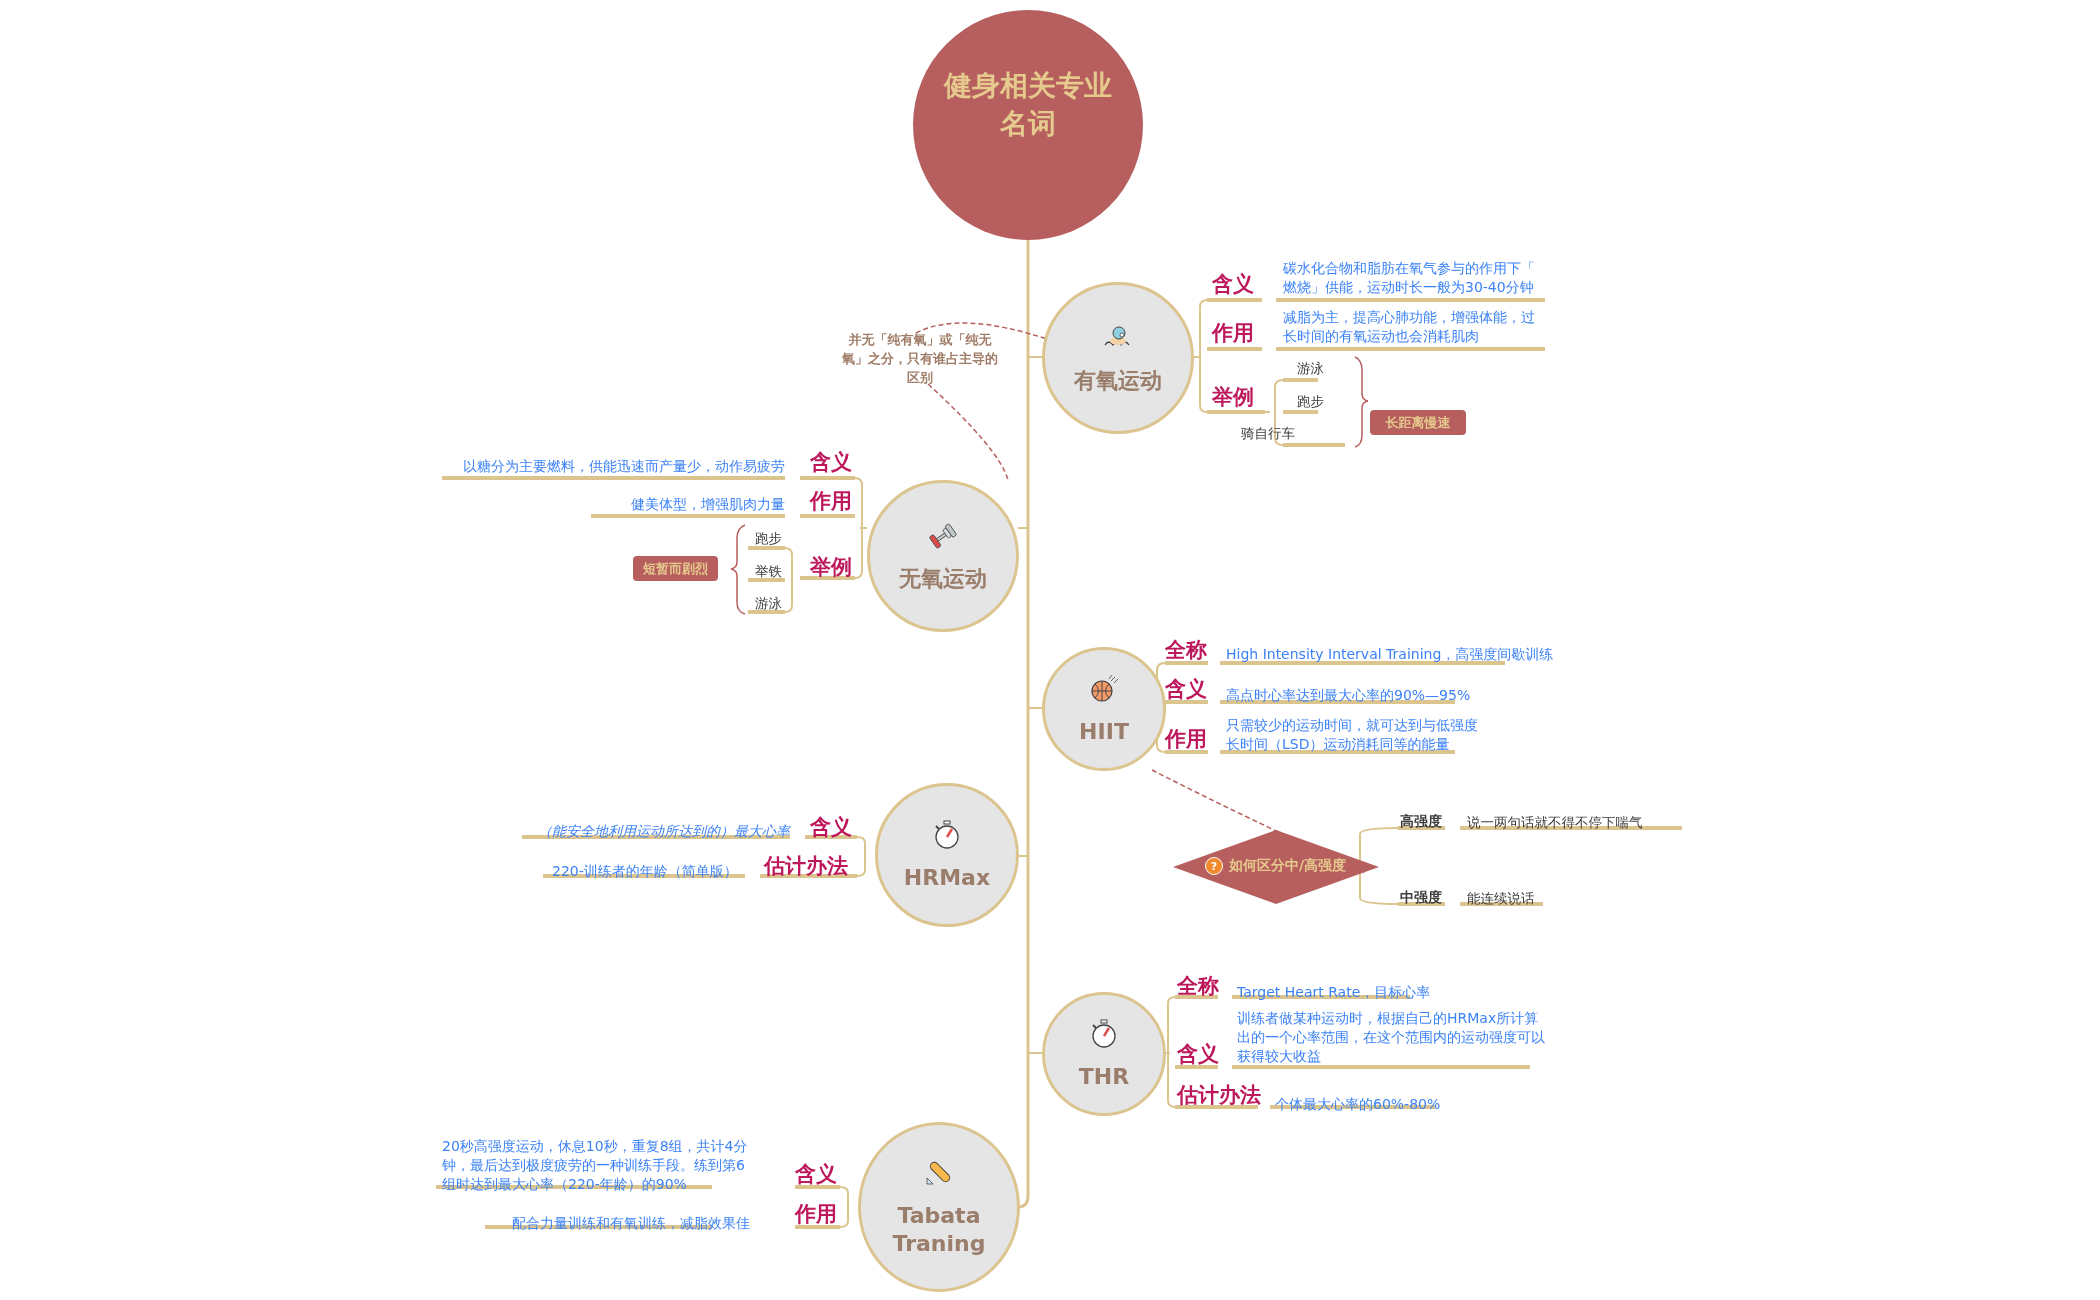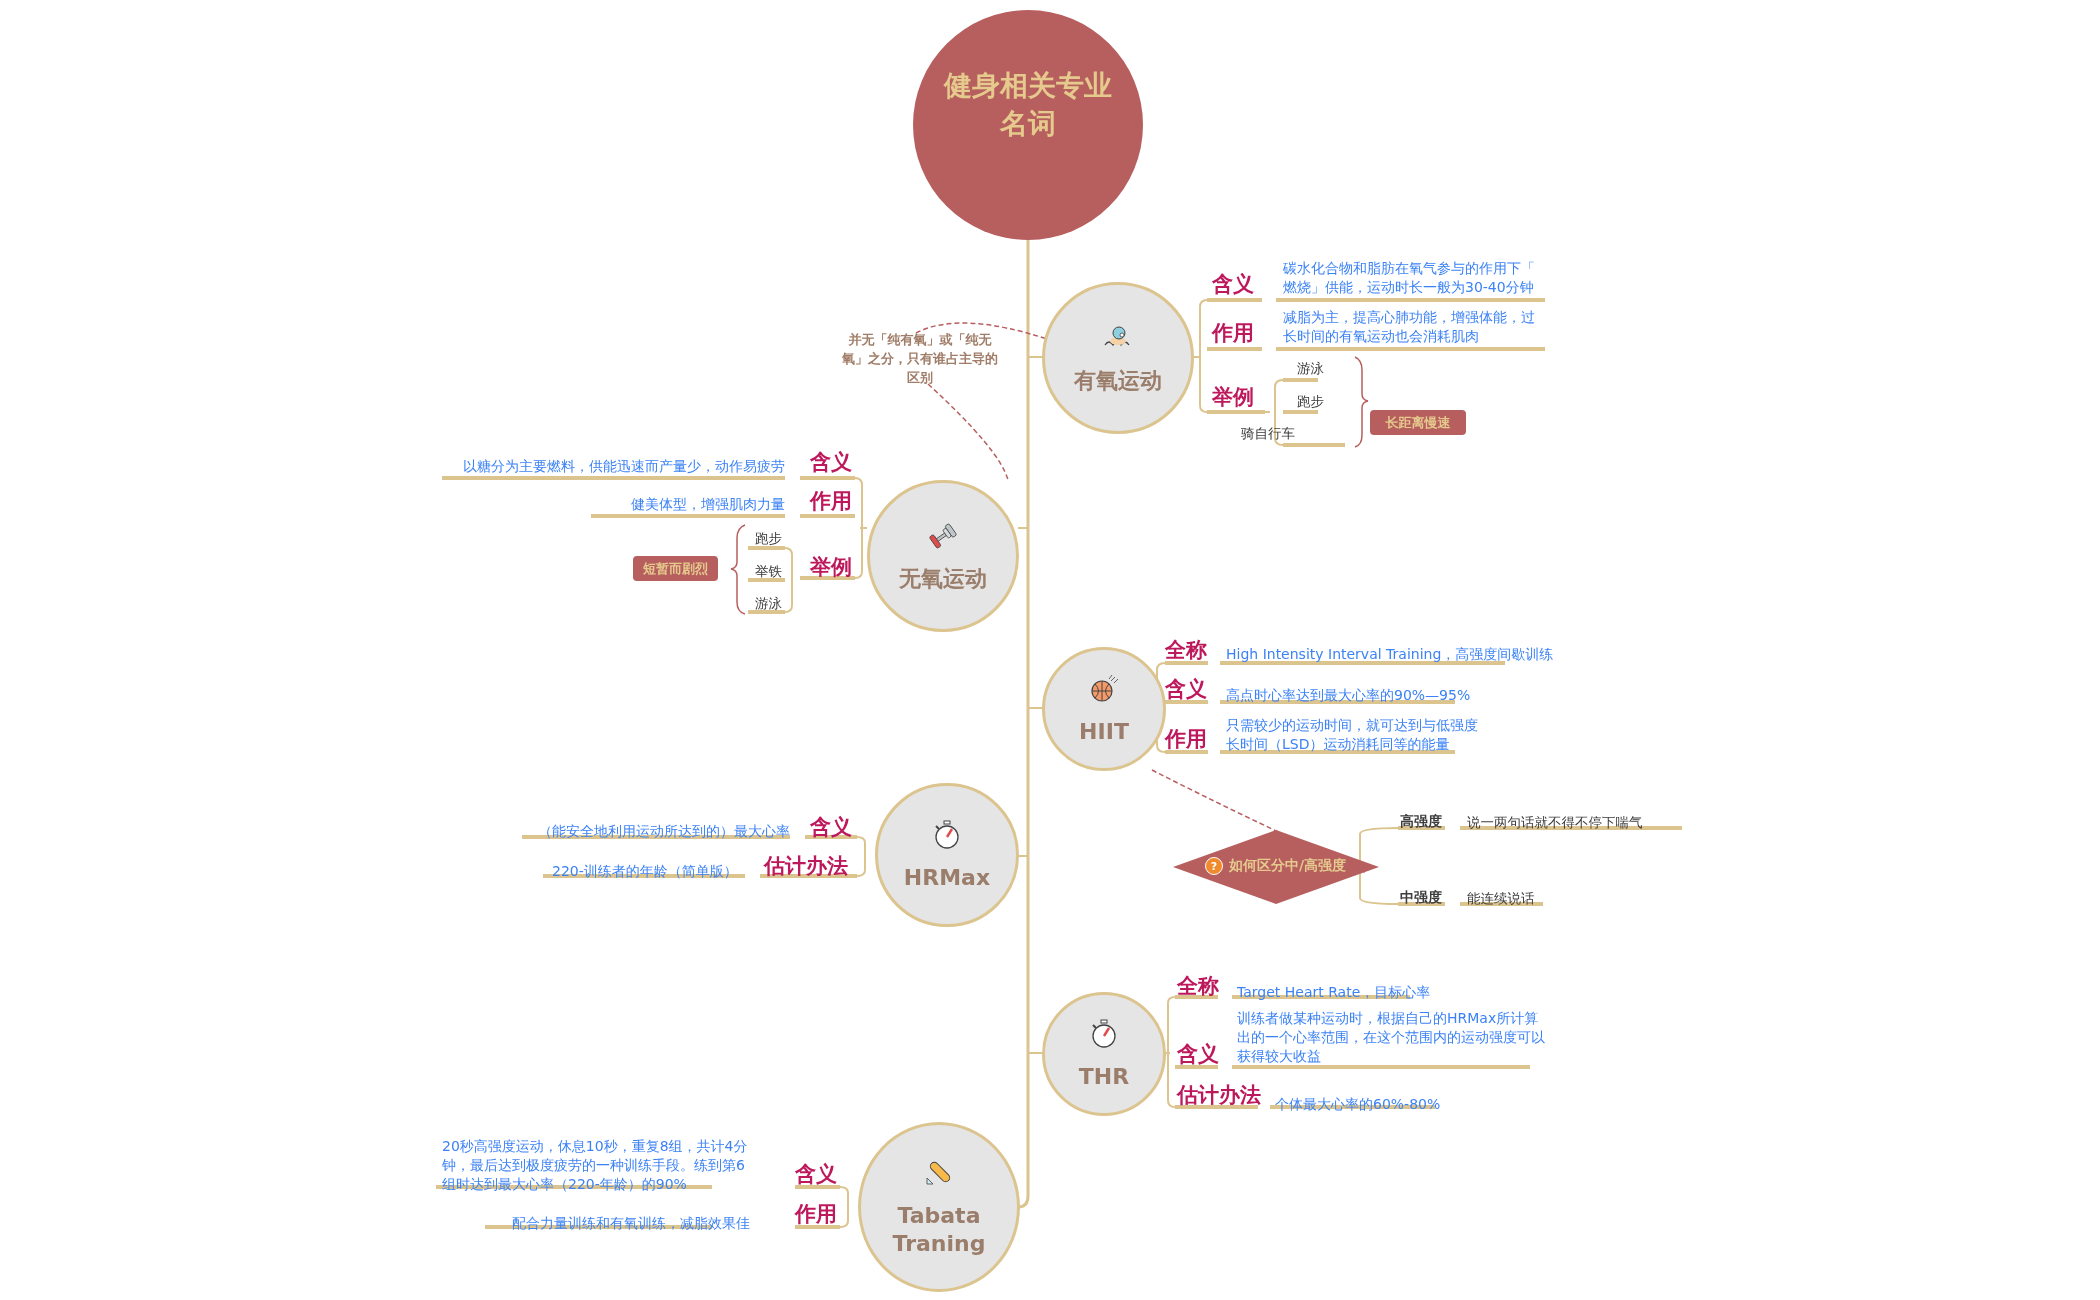--- a/index.html
+++ b/index.html
@@ -222,21 +222,21 @@
 <div class="topic" style="left:875px; top:783px; width:144px; height:144px;">
   <svg class="topic-icon" viewBox="0 0 34 34">
     <rect x="14" y="3" width="6" height="3" fill="#fff" stroke="#444" stroke-width="1"></rect>
     <circle cx="17" cy="19" r="11" fill="#fff" stroke="#444" stroke-width="1.3"></circle>
     <path d="M6 8 L9 11" stroke="#444" stroke-width="2"></path>
     <path d="M17 19 L22 11" stroke="#e04b4b" stroke-width="2.5"></path>
   </svg>
   <div class="topic-label">HRMax</div>
 </div>
 <div class="label" style="left:810px; top:813px;">含义</div>
-<div class="text r" style="right:1310px; top:822px;">（能安全地利用运动所达到的）最大心率</div>
+<div class="text r" style="right:1310px; top:822px;font-style:italic;">（能安全地利用运动所达到的）最大心率</div>
 <div class="label" style="left:764px; top:852px;">估计办法</div>
 <div class="text" style="left:552px; top:862px;">220-训练者的年龄（简单版）</div>
 
 <div class="topic" style="left:1042px; top:992px; width:124px; height:124px;">
   <svg class="topic-icon" viewBox="0 0 34 34">
     <rect x="14" y="3" width="6" height="3" fill="#fff" stroke="#444" stroke-width="1"></rect>
     <circle cx="17" cy="19" r="11" fill="#fff" stroke="#444" stroke-width="1.3"></circle>
     <path d="M6 8 L9 11" stroke="#444" stroke-width="2"></path>
     <path d="M17 19 L22 11" stroke="#e04b4b" stroke-width="2.5"></path>
   </svg>

